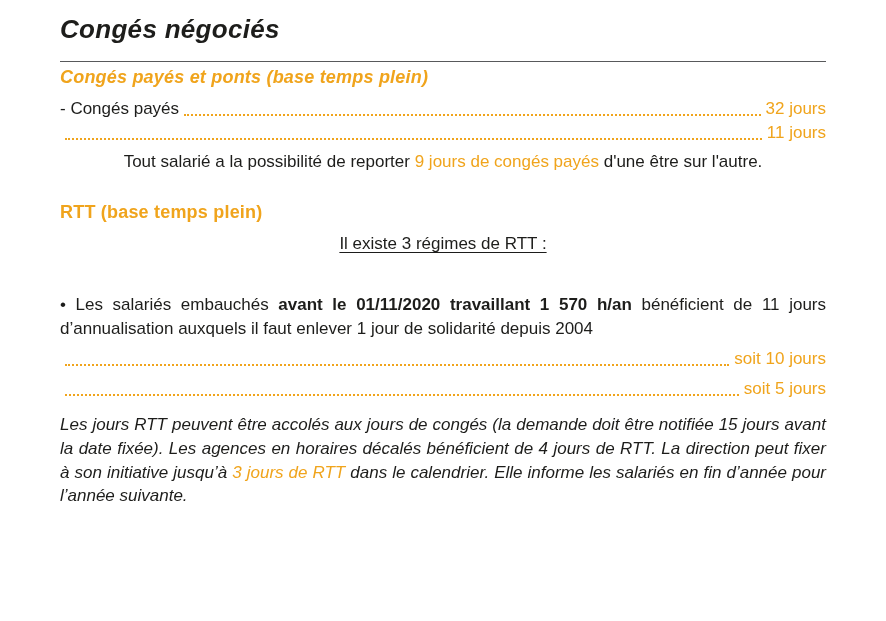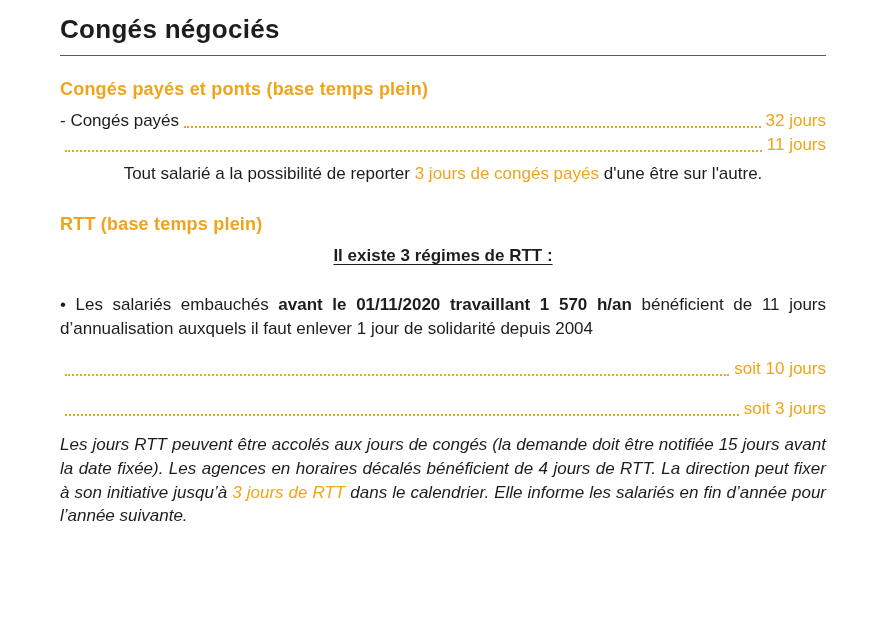--- a/index.html
+++ b/index.html
@@ -17,30 +17,31 @@
   }
   .page{
     width:886px;height:621px;
     padding:14px 60px 0 60px;
   }
   h1.doc-title{
     font-size:26px;
     font-weight:bold;
     letter-spacing:.3px;
     color:var(--text);
-    padding-bottom:10px;
+    padding-bottom:16px;
     border-bottom:1px solid var(--rule);
+    font-style:italic;
   }
   h2.section-heading{
     font-size:18px;
     font-weight:bold;
     color:var(--accent);
     letter-spacing:.2px;
   }
-  .s1-heading{margin-top:23px;margin-bottom:9px;}
+  .s1-heading{margin-top:5px;margin-bottom:9px;font-style:italic;}
   .s2-heading{margin-top:28px;margin-bottom:9px;}
   p, .leader-row{
     font-size:17px;
     line-height:1.42;
     text-align:center;
   }
   .leader-row{
     display:flex;
     align-items:flex-end;
   }
@@ -49,30 +50,30 @@
     flex:1;
     border-bottom:2px dotted var(--accent);
     margin:0 5px 5px 5px;
     min-width:20px;
   }
   .leader-value{white-space:nowrap;color:var(--accent);}
   .accent{color:var(--accent);}
   .bold{font-weight:bold;}
   .note{margin-top:5px;}
   .intro{
-    font-weight:bold;
+    font-weight:normal;
     text-decoration:underline;
     text-underline-offset:3px;
-    margin-bottom:24px;
+    margin-bottom:36px;
   }
   .bullet-para{
     text-align:justify;
     margin-top:22px;
   }
-  .result-row{margin-top:16px;}
+  .result-row{margin-top:6px;}
   .cadres-para{margin-top:25px;}
   .closing-para{
     text-align:justify;
     margin-top:12px;
     line-height:1.4;
     font-style:italic;
   }
 </style>
 </head>
 <body>
@@ -88,36 +89,36 @@
         <span class="leader-label">- Congés payés</span>
         <span class="dots"></span>
         <span class="leader-value">32 jours</span>
       </div>
 
     <div class="leader-row">
         <span class="dots"></span>
         <span class="leader-value">11 jours</span>
       </div>
 
-    <p class="note"><span>Tout salarié a la possibilité de reporter </span><span class="accent">3 jours de congés payés</span><span> d'une être sur l'autre.</span></p>
+    <p class="note"><span>Tout salarié a la possibilité de reporter </span><span class="accent">9 jours de congés payés</span><span> d'une être sur l'autre.</span></p>
   </section>
 
   <section>
     <h2 class="section-heading s2-heading">RTT (base temps plein)</h2>
 
     <p class="intro">Il existe 3 régimes de RTT :</p>
 
     <p class="bullet-para"><span>•</span><span> Les salariés embauchés </span><span class="bold">avant le 01/11/2020 travaillant 1 570 h/an</span><span> bénéficient de 11 jours d’annualisation auxquels il faut enlever 1 jour de solidarité depuis 2004</span></p>
     <div class="leader-row result-row">
         <span class="dots"></span>
         <span class="leader-value">soit 10 jours</span>
       </div>
 
     <div class="leader-row result-row">
         <span class="dots"></span>
-        <span class="leader-value">soit 3 jours</span>
+        <span class="leader-value">soit 5 jours</span>
       </div>
 
 
     <p class="closing-para"><span>Les jours RTT peuvent être accolés aux jours de congés (la demande doit être notifiée 15 jours avant la date fixée). Les agences en horaires décalés bénéficient de 4 jours de RTT. La direction peut fixer à son initiative jusqu’à </span><span class="accent">3 jours de RTT</span><span> dans le calendrier. Elle informe les salariés en fin d’année pour l’année suivante.</span></p>
   </section>
 
 </div>
 
 </body></html>

